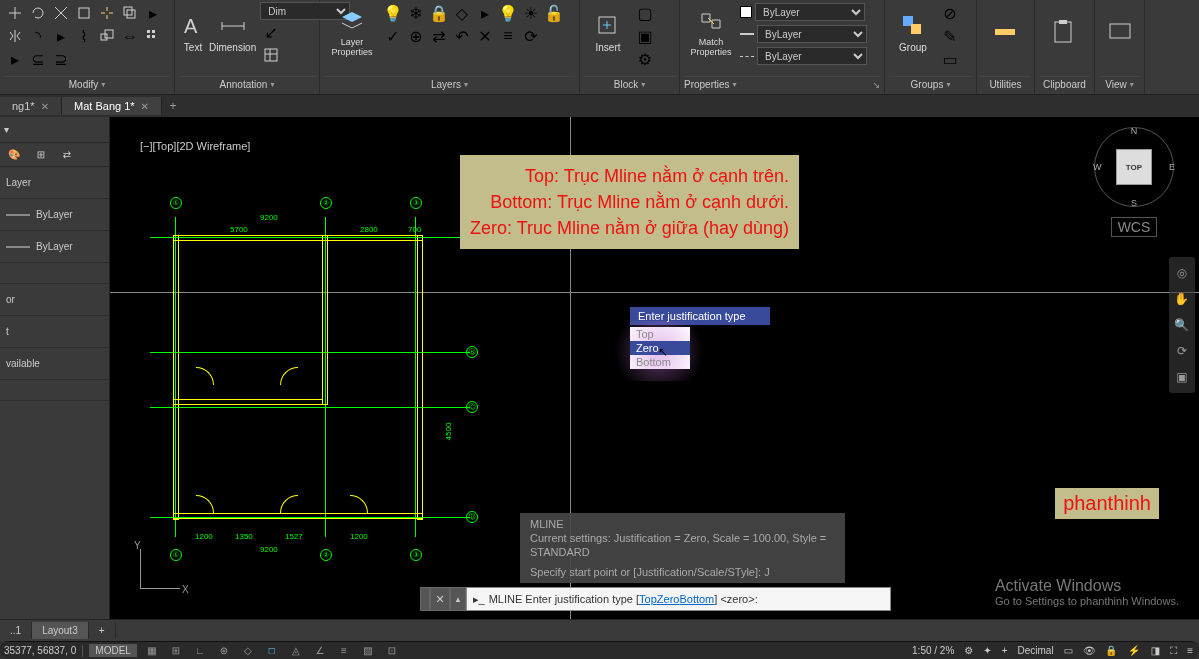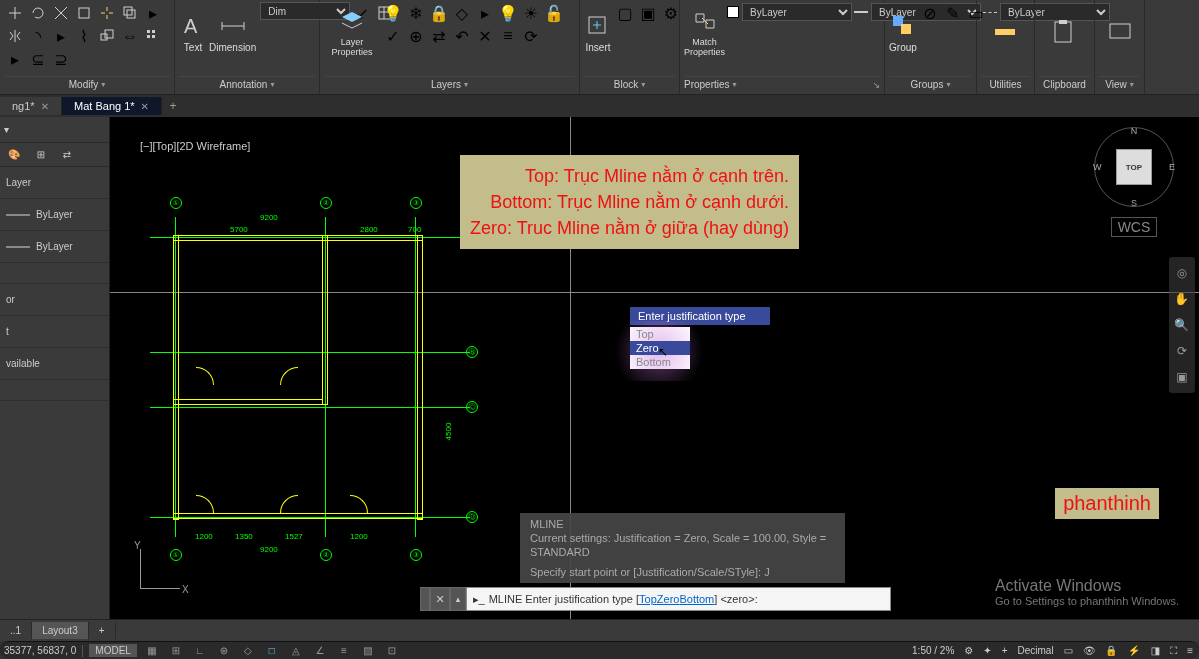--- a/index.html
+++ b/index.html
@@ -8,30 +8,30 @@
 
 .ribbon { height: 95px; background: #3a3a3a; display: flex; border-bottom: 1px solid #222; }
 .ribbon-panel { display: flex; flex-direction: column; border-right: 1px solid #2a2a2a; padding: 2px 4px; }
 .ribbon-panel-body { flex: 1; display: flex; align-items: flex-start; gap: 2px; }
 .ribbon-panel-title { font-size: 10px; color: #ccc; text-align: center; padding: 2px 0; border-top: 1px solid #444; display: flex; justify-content: center; align-items: center; gap: 3px; }
 .ribbon-panel-title .arrow { font-size: 8px; color: #999; }
 .big-btn { display: flex; flex-direction: column; align-items: center; justify-content: center; width: 48px; height: 60px; font-size: 10px; color: #ddd; gap: 2px; cursor: pointer; }
 .big-btn .icon { width: 28px; height: 28px; display: flex; align-items: center; justify-content: center; }
 .small-btn-grid { display: flex; flex-wrap: wrap; width: 72px; gap: 1px; }
 .sm-btn { width: 22px; height: 22px; display: flex; align-items: center; justify-content: center; cursor: pointer; }
-.col-btns { display: flex; gap: 1px; }
+.col-btns { display: flex; flex-direction: column; gap: 1px; }
 .dim-select { background: #2a2a2a; color: #ccc; border: 1px solid #555; font-size: 10px; height: 18px; width: 90px; padding: 0 3px; }
 .prop-row { display: flex; align-items: center; gap: 3px; height: 20px; font-size: 10px; color: #ccc; }
 .prop-select { background: #2a2a2a; color: #ccc; border: 1px solid #555; font-size: 10px; height: 18px; width: 110px; padding: 0 3px; }
 .color-swatch { width: 12px; height: 12px; background: #fff; border: 1px solid #000; }
 
 
 .doc-tabs { height: 22px; background: #2e2e2e; display: flex; align-items: center; padding-left: 0; }
 .doc-tab { padding: 3px 12px; font-size: 11px; color: #ccc; background: #3a3a3a; border-right: 1px solid #222; display: flex; align-items: center; gap: 6px; cursor: pointer; }
-.doc-tab.active { background: #0f172a; color: #fff; }
+.doc-tab.active { background: #404040; color: #fff; }
 .doc-tab .close { font-size: 10px; color: #999; }
 .add-tab { width: 22px; text-align: center; color: #999; cursor: pointer; font-size: 12px; }
 
 
 .main-row { display: flex; height: calc(100% - 95px - 22px - 22px - 18px); }
 
 
 .left-panel { width: 110px; background: #3a3a3a; border-right: 1px solid #222; display: flex; flex-direction: column; font-size: 10px; color: #ccc; }
 .lp-toolbar { height: 26px; display: flex; align-items: center; padding: 0 4px; gap: 4px; border-bottom: 1px solid #2a2a2a; }
 .lp-toolbar2 { height: 24px; display: flex; align-items: center; padding: 0 4px; gap: 4px; border-bottom: 1px solid #2a2a2a; }

